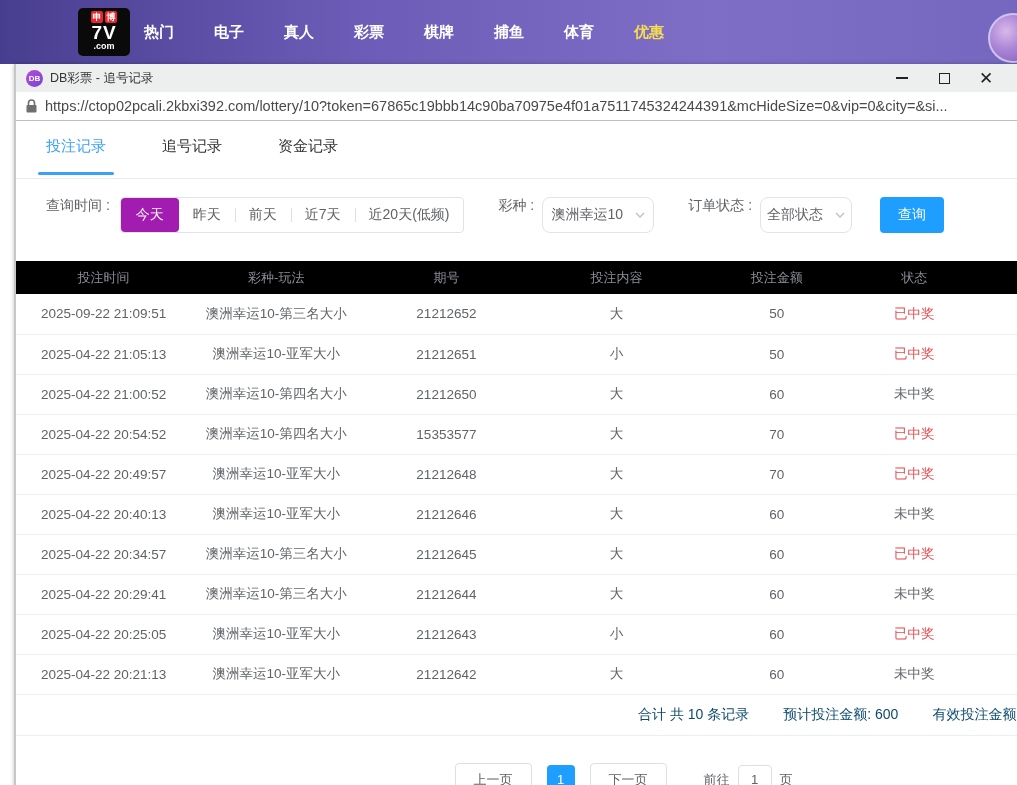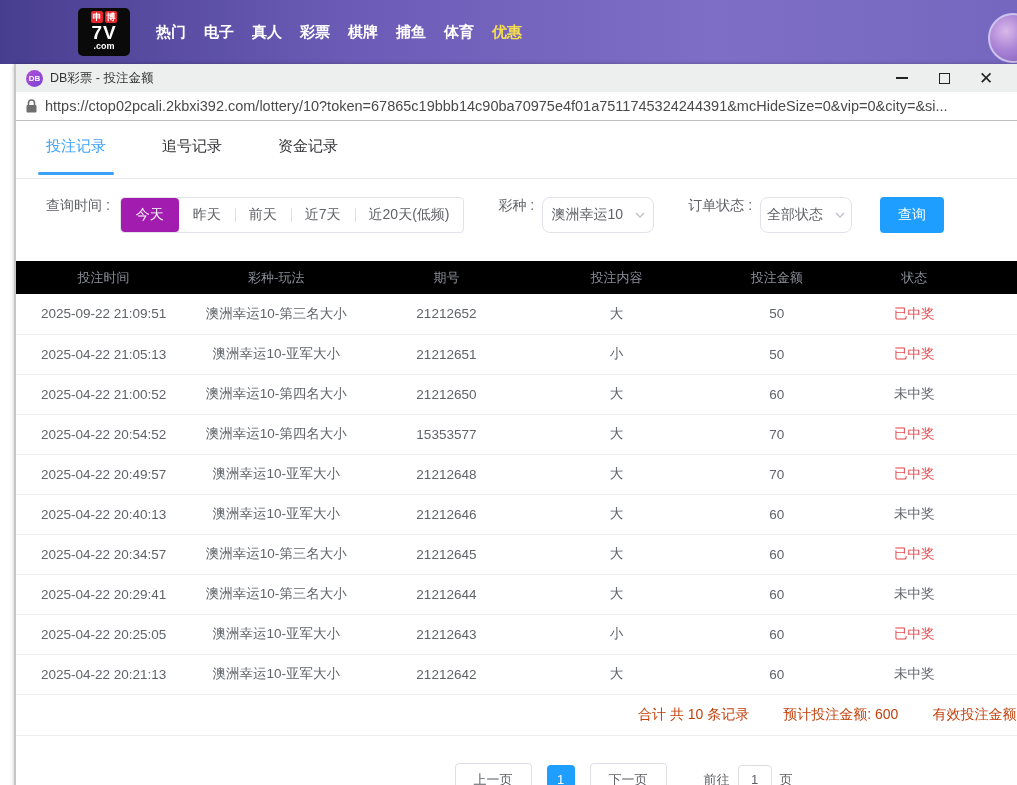--- a/index.html
+++ b/index.html
@@ -11,21 +11,21 @@
     background:linear-gradient(90deg,#483e8f 0%,#6а5ab5 30%,#7b6bc3 60%,#7668c0 100%);
     background:linear-gradient(90deg,#483e8f 0%,#6c5cb7 35%,#7e6ec6 70%,#7567bf 100%);
     display:flex; align-items:center; }
   .logo { margin-left:78px; width:52px; height:48px; background:#0a0a0a; border-radius:5px;
     display:flex; flex-direction:column; align-items:center; padding-top:3px; }
   .logo-row { display:flex; gap:2px; }
   .logo-sq { width:12px; height:12px; background:#e8262d; border-radius:2px; color:#fff;
     font-size:9px; line-height:12px; text-align:center; font-weight:bold; }
   .logo-main { color:#fff; font-weight:bold; font-size:19px; line-height:19px; letter-spacing:1px; }
   .logo-suffix { color:#fff; font-weight:bold; font-size:9px; line-height:9px; }
-  .site-nav { display:flex; margin-left:26px; gap:18px;justify-content:space-between; }
+  .site-nav { display:flex; margin-left:14px; gap:40px;justify-content:space-between; }
   .nav-item { color:#fff; font-size:15px; font-weight:bold; cursor:pointer; }
   .nav-item.highlight { color:#f7df4e; }
   .avatar { position:absolute; right:-21px; top:13px; width:50px; height:50px; border-radius:50%;
     background:radial-gradient(circle at 35% 35%, #d9b8e8 0%, #a983d6 45%, #7d5bb5 100%);
     border:2px solid #cfc3ef; }
 
   
   .window { position:absolute; left:14px; top:64px; width:1003px; height:759px;
     background:#fff; border-left:2px solid #c6c6c6; box-shadow:0 0 4px rgba(0,0,0,.25); }
   .titlebar { height:28px; background:#edefee; display:flex; align-items:center; padding:0 10px; }
@@ -74,21 +74,21 @@
 
   
   table.records { width:100%; margin-top:28px; border-collapse:collapse; table-layout:fixed; }
   table.records thead tr { background:#000000; height:33px;font-family:Liberation Serif, serif; }
   table.records th { font-weight:normal; font-size:13px; color:#8c8f99; text-align:center; }
   table.records td { height:40px; text-align:center; font-size:13.5px; color:#5f6368;
     border-bottom:1px solid #eceef3; white-space:nowrap; overflow:hidden; }
   td.status.won { color:#e9494d; }
 
   .summary { display:flex; align-items:center; height:41px; border-bottom:1px solid #eceef3;
-    padding-left:622px; gap:34px; font-size:14px; color:#c2410c; white-space:nowrap; }
+    padding-left:622px; gap:34px; font-size:14px; color:#0c4a6e; white-space:nowrap; }
 
   .pagination { display:flex; justify-content:center; transform:translateX(107px);
     margin-top:27px; align-items:center; gap:15px; font-size:13px; color:#606266; }
   .page-btn { border:1px solid #dcdfe6; border-radius:4px; background:#fff; padding:7px 18px;
     font-size:13px; color:#606266; cursor:pointer; font-family:inherit; }
   .page-num { width:28px; height:30px; background:#1e9fff; color:#fff; border-radius:4px;
     display:flex; align-items:center; justify-content:center; cursor:pointer; }
   .goto { display:flex; align-items:center; gap:8px; margin-left:22px; }
   .goto-input { width:34px; height:30px; border:1px solid #dcdfe6; border-radius:4px;
     text-align:center; font-size:13px; color:#606266; font-family:inherit; }
@@ -114,21 +114,21 @@
     <span class="nav-item">捕鱼</span>
     <span class="nav-item">体育</span>
     <span class="nav-item highlight">优惠</span>
   </div>
   <div class="avatar"></div>
 </div>
 
 <div class="window">
   <div class="titlebar">
     <span class="win-icon">DB</span>
-    <span class="win-title">DB彩票 - 投注金额</span>
+    <span class="win-title">DB彩票 - 追号记录</span>
     <div class="win-controls">
       <span class="win-btn">
           <span class="glyph-min"></span>
         </span>
       <span class="win-btn">
           <span class="glyph-max"></span>
         </span>
       <span class="win-btn">
           <span class="glyph-close">✕</span>
         </span>

